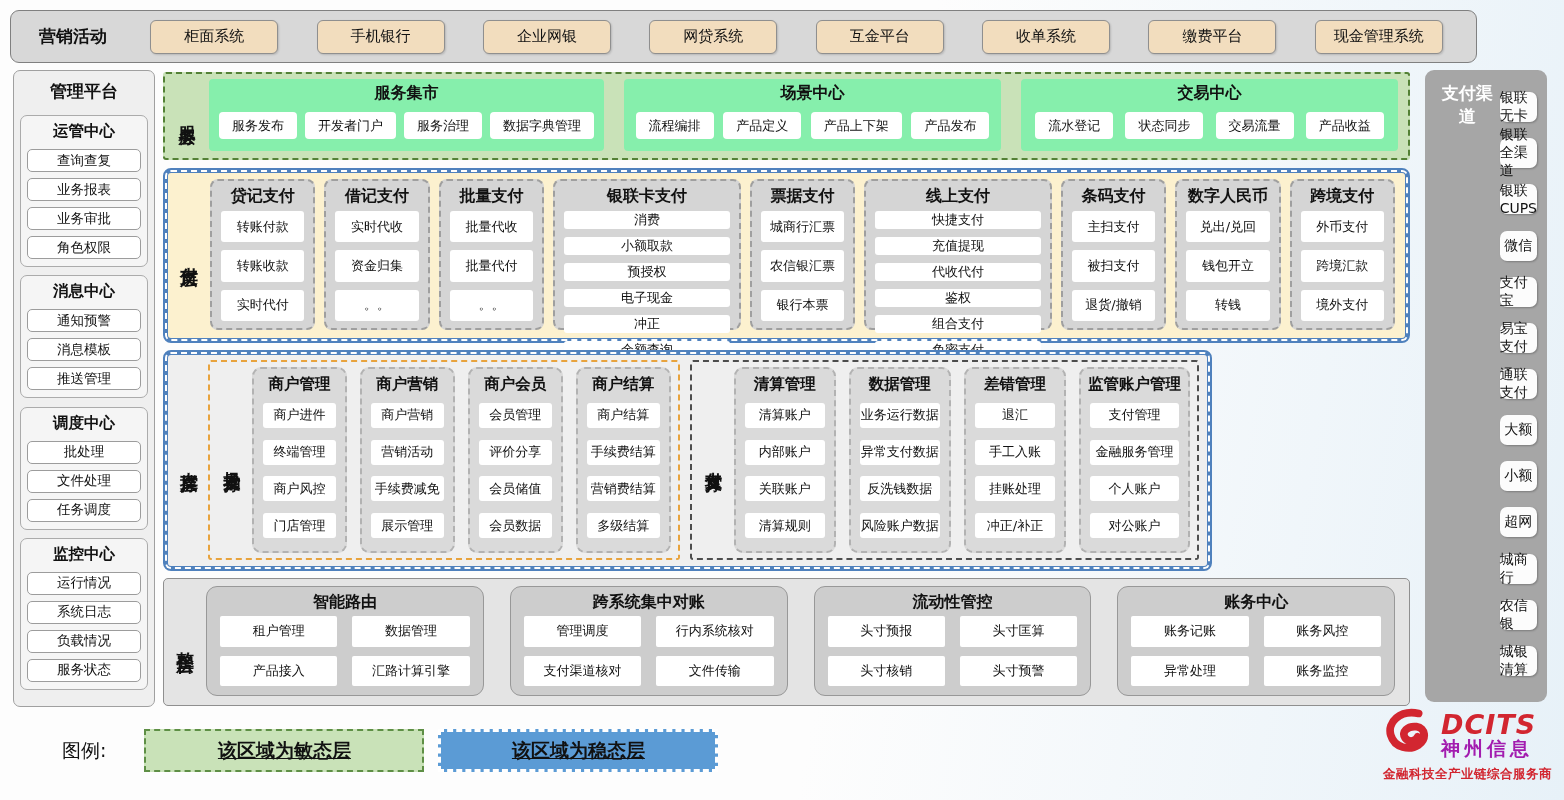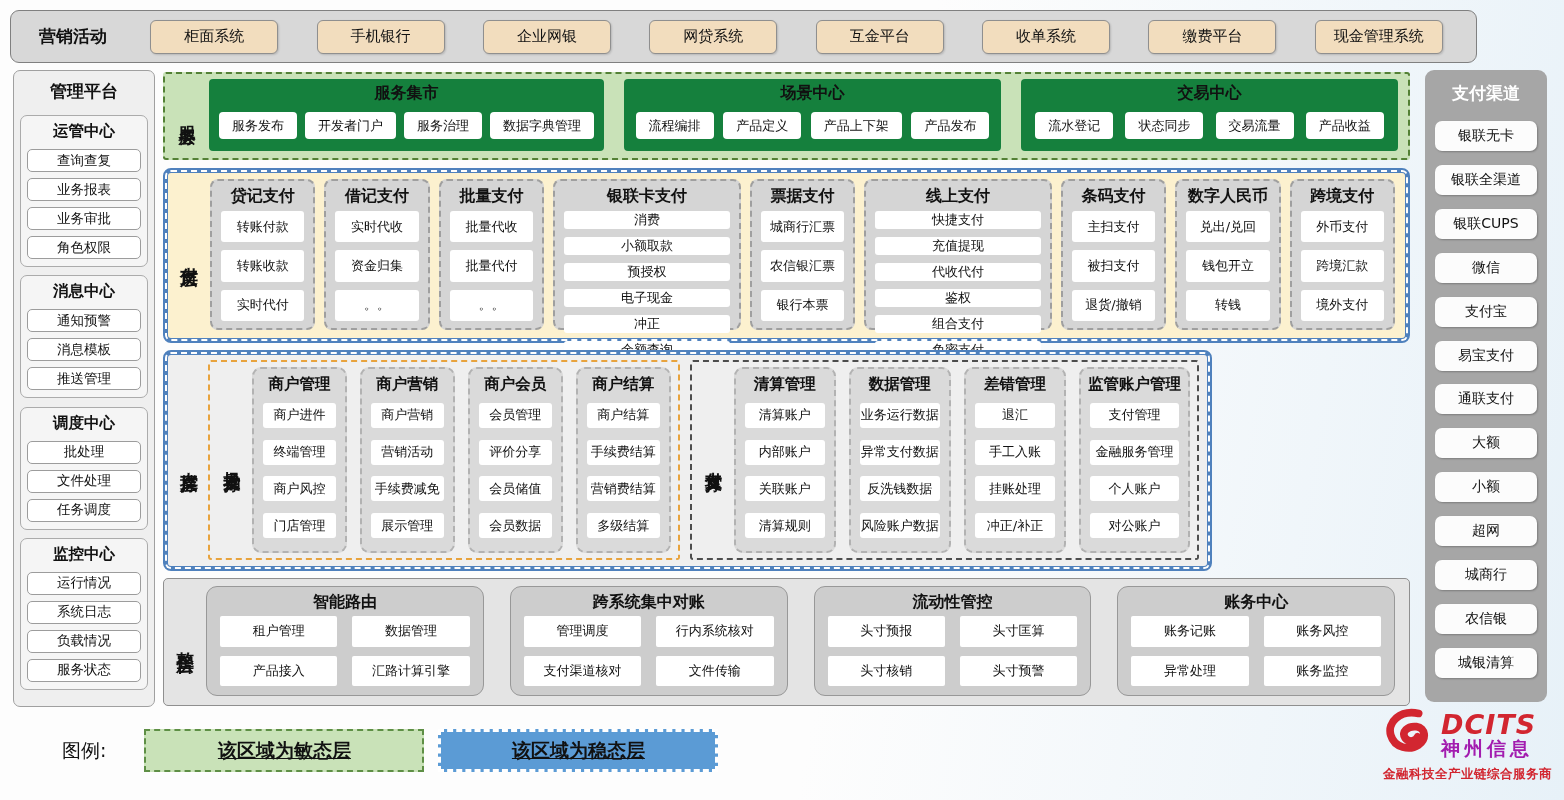--- a/index.html
+++ b/index.html
@@ -49,21 +49,21 @@
   }
 
   
   .service-layer {
     position: absolute; left: 163px; top: 72px; width: 1247px; height: 88px;
     background: #c9e2b8; border: 2px dashed #538135; border-radius: 3px;
     display: flex; padding: 5px 10px 7px 4px;
   }
   .service-layer .v-label { width: 36px; font-size: 17px; }
   .svc-groups { flex: 1; display: flex; gap: 20px; padding-left: 4px; }
-  .svc-group { flex: 1; background: #15803d; border-radius: 4px; padding: 2px 10px 7px; display: flex; flex-direction: column; }
+  .svc-group { flex: 1; background: #86efac; border-radius: 4px; padding: 2px 10px 7px; display: flex; flex-direction: column; }
   .svc-group-title { text-align: center; font-weight: bold; font-size: 16px; padding: 2px 0 3px; }
   .svc-items { flex: 1; display: flex; justify-content: space-evenly; align-items: center; gap: 8px; }
   .svc-item { background: #fff; border-radius: 4px; height: 27px; padding: 0 13px; font-size: 13px; display: flex; align-items: center; white-space: nowrap; }
 
   
   .blue-frame {
     border: 5px solid #4f81bd; border-radius: 8px;
     outline: 2px dashed #ffffff; outline-offset: -4px;
   }
 
@@ -108,21 +108,21 @@
   .integration-layer .v-label { width: 34px; font-size: 18px; }
   .int-groups { flex: 1; display: flex; gap: 26px; padding: 2px 4px; }
   .int-group { flex: 1; background: #cdcdcd; border: 1px solid #989898; border-radius: 11px; display: flex; flex-direction: column; padding: 2px 13px 9px; }
   .int-group-title { text-align: center; font-weight: bold; font-size: 16px; padding: 3px 0 3px; white-space: nowrap; }
   .int-items { flex: 1; display: grid; grid-template-columns: 1fr 1fr; gap: 9px 15px; }
   .int-item { background: #fff; border-radius: 2px; font-size: 13px; display: flex; align-items: center; justify-content: center; white-space: nowrap; }
 
   
   .right-sidebar {
     position: absolute; left: 1425px; top: 70px; width: 122px; height: 632px;
-    background: #a6a6a6; border-radius: 9px; display: flex; flex-direction: column;
+    background: #a6a6a6; border-radius: 9px; display: flex; flex-direction: row;
     padding: 6px 10px 10px;
   }
   .channel-title { color: #fff; font-weight: bold; font-size: 17px; text-align: center; padding: 6px 0 2px; }
   .channel-items { flex: 1; display: flex; flex-direction: column; justify-content: space-evenly; }
   .channel-item { background: #fcfcfc; border-radius: 7px; height: 30px; font-size: 14px; display: flex; align-items: center; justify-content: center; box-shadow: 1px 1px 2px rgba(0,0,0,0.25); }
 
   
   .legend-row { position: absolute; left: 62px; top: 729px; display: flex; align-items: center; }
   .legend-label { font-size: 19px; margin-right: 38px; }
   .legend-box { width: 280px; height: 43px; display: flex; align-items: center; justify-content: center; font-size: 19px; font-weight: bold; text-decoration: underline; }

